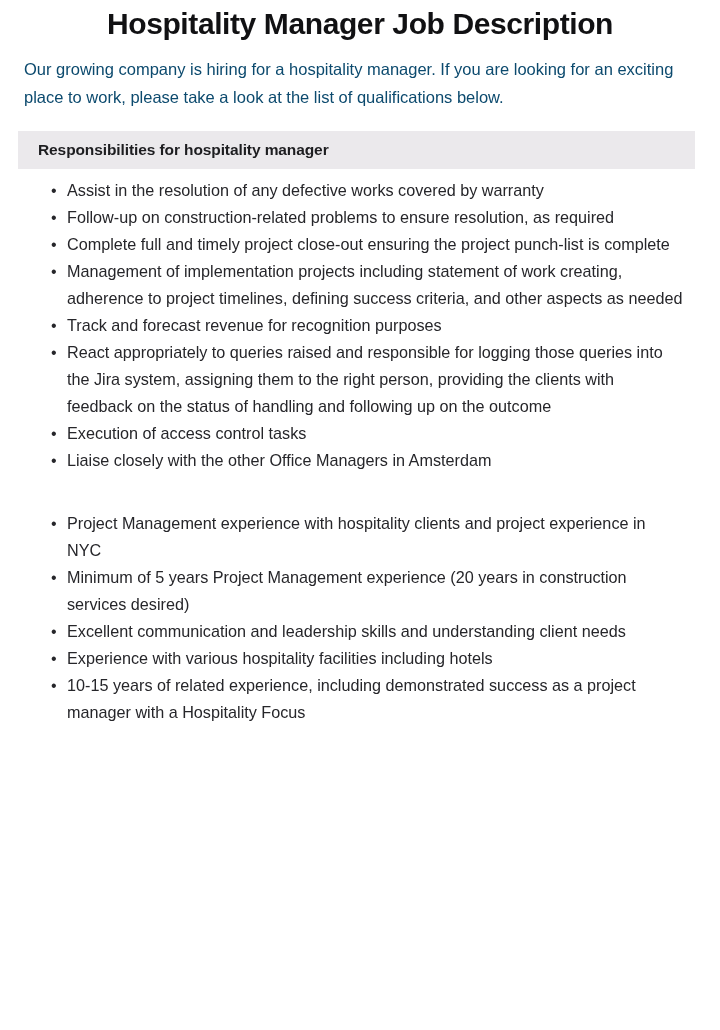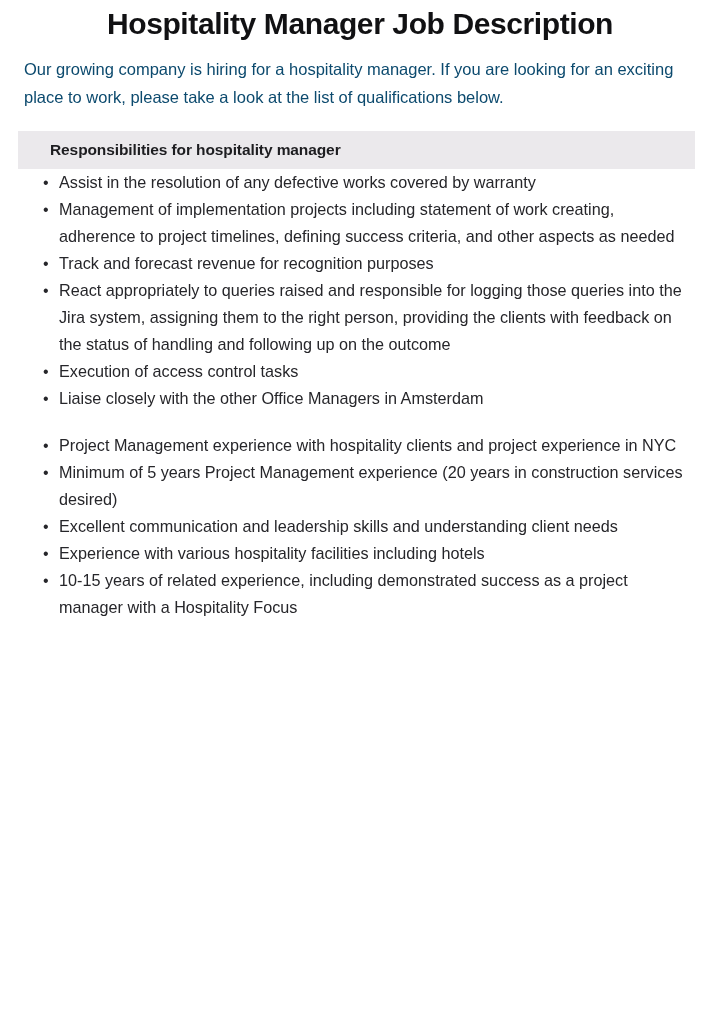--- a/index.html
+++ b/index.html
@@ -38,32 +38,32 @@
     margin: 12px 0 0 0;
     padding: 0 24px 0 24px;
     box-sizing: border-box;
   }
   .section {
     margin-top: 20px;
   }
   .section-header {
     background: #ebe9ec;
     margin: 0 25px 0 18px;
-    padding: 9px 0 9px 32px;
+    padding: 9px 0 9px 20px;
     box-sizing: border-box;
     font-size: 15.5px;
     font-weight: bold;
     color: #1d1d20;
     line-height: 20px;
     letter-spacing: -0.1px;
   }
   ul.bullets {
     list-style: none;
     margin: 0;
-    padding: 0;
+    padding: 8px;
   }
   ul.bullets li {
     position: relative;
     font-size: 16.2px;
     line-height: 27px;
     color: #26262a;
     padding: 0 28px 0 59px;
     margin: 0;
     box-sizing: border-box;
   }
@@ -85,20 +85,22 @@
 <div class="page">
 
   <h1 class="doc-title">Hospitality Manager Job Description</h1>
 
   <p class="intro">Our growing company is hiring for a hospitality manager. If you are looking for an exciting place to work, please take a look at the list of qualifications below.</p>
 
   <div class="section">
     <div class="section-header">Responsibilities for hospitality manager</div>
     <ul class="bullets list-gap-top" id="list-0">
         <li>Assist in the resolution of any defective works covered by warranty</li>
+        <li>Follow-up on construction-related problems to ensure resolution, as required</li>
+        <li>Complete full and timely project close-out ensuring the project punch-list is complete</li>
         <li>Management of implementation projects including statement of work creating, adherence to project timelines, defining success criteria, and other aspects as needed</li>
         <li>Track and forecast revenue for recognition purposes</li>
         <li>React appropriately to queries raised and responsible for logging those queries into the Jira system, assigning them to the right person, providing the clients with feedback on the status of handling and following up on the outcome</li>
         <li>Execution of access control tasks</li>
         <li>Liaise closely with the other Office Managers in Amsterdam</li>
       </ul>
   </div>
 
   <div class="section">
     <ul class="bullets list-gap-top qual-list" id="list-1">

